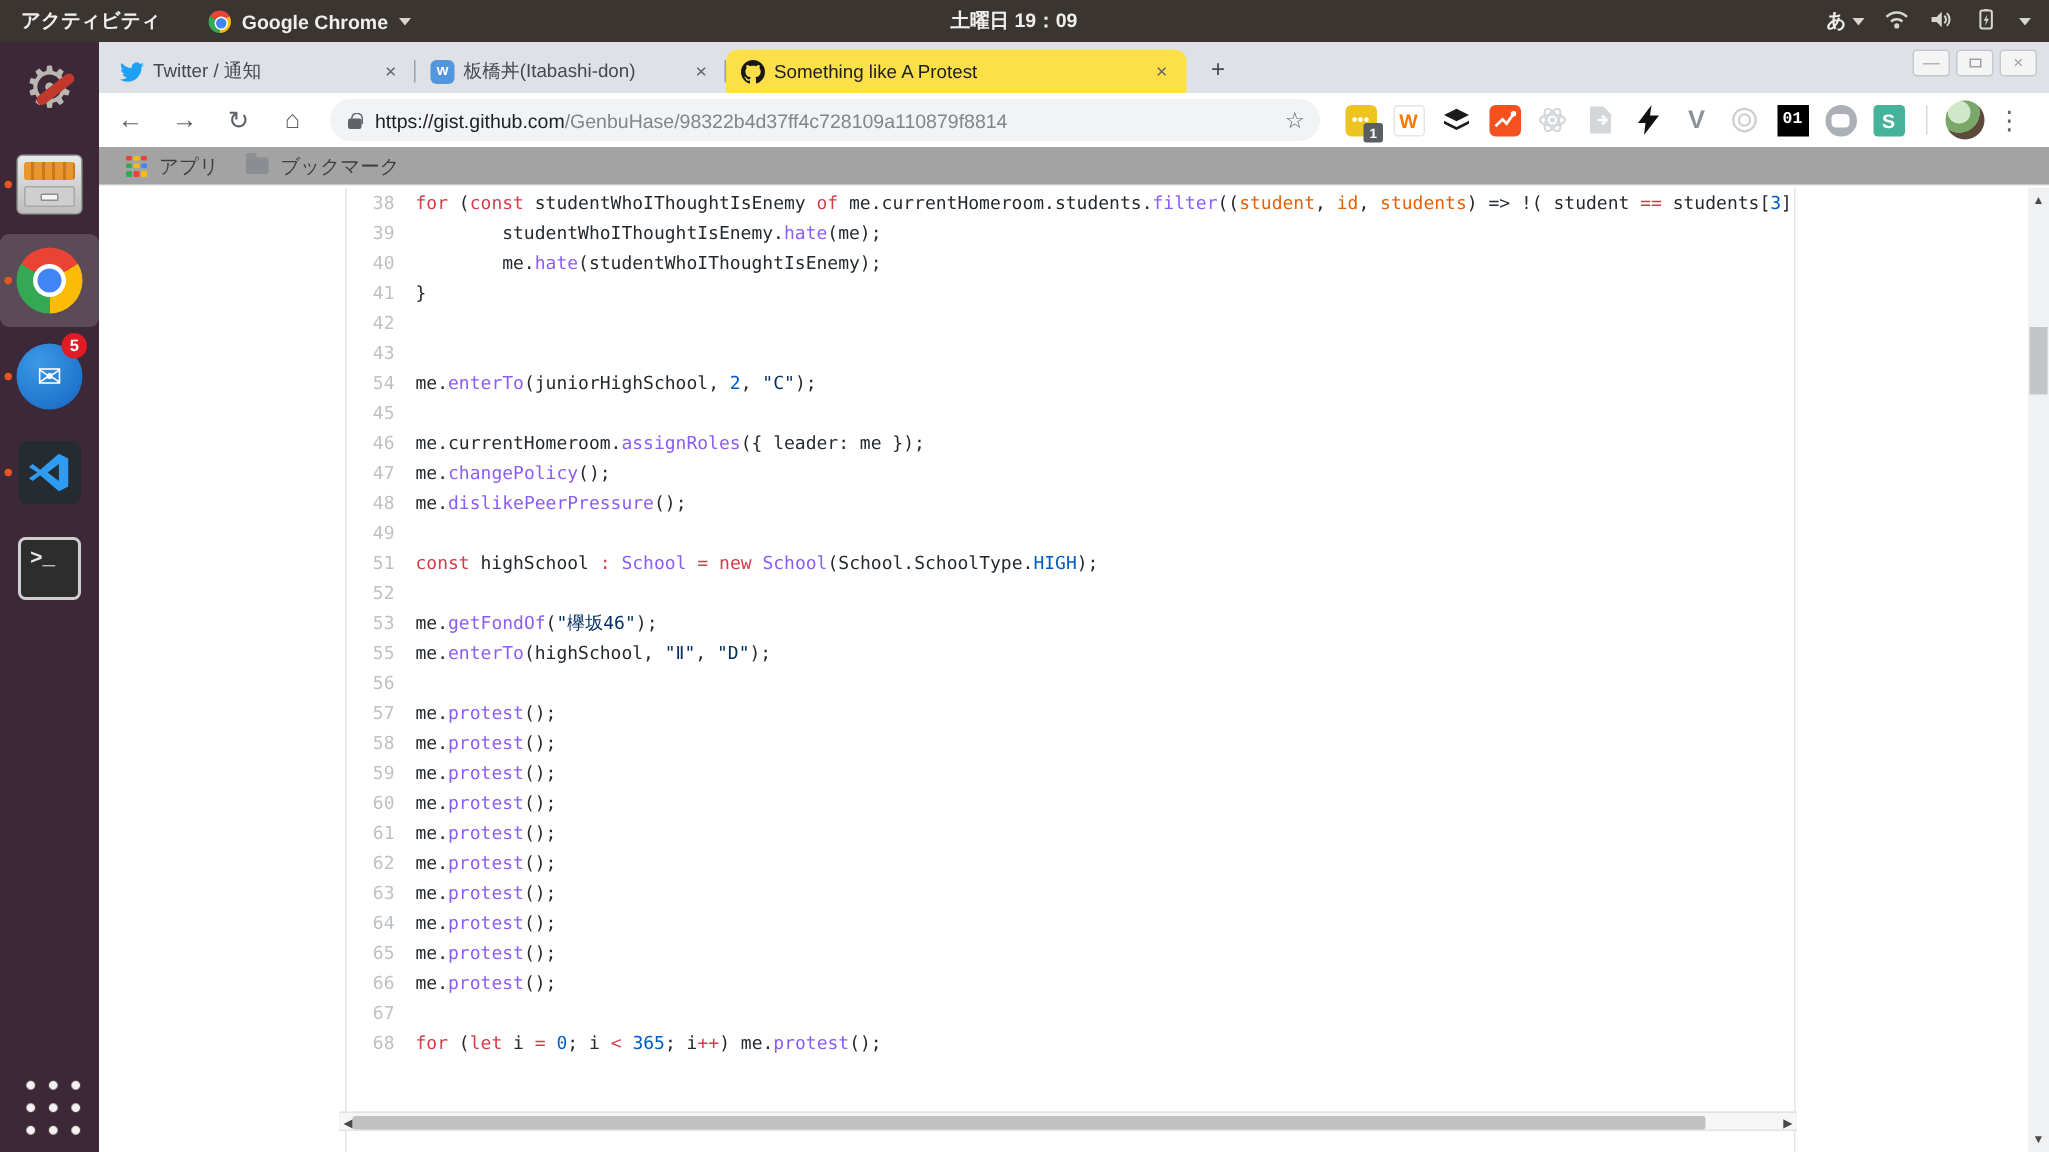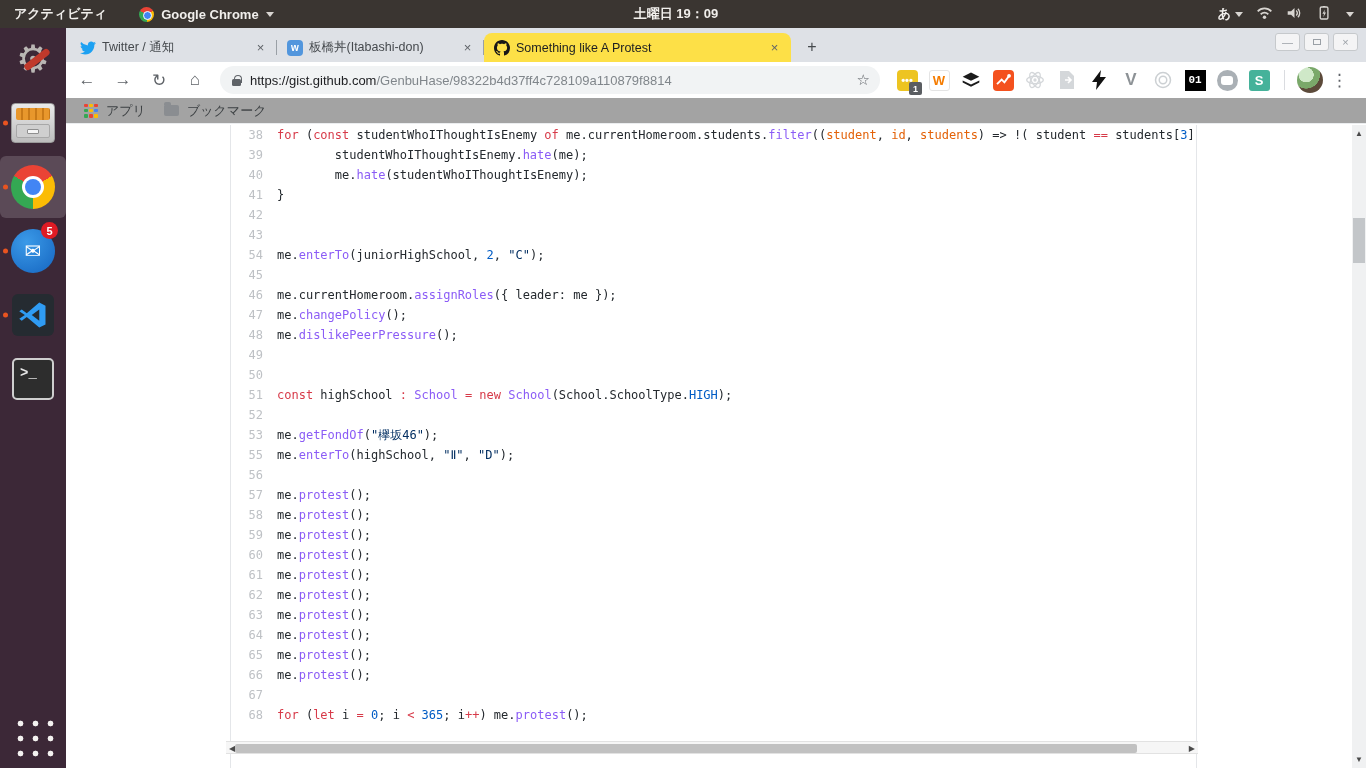--- a/index.html
+++ b/index.html
@@ -336,21 +336,20 @@
         <div class="code-row"><span class="ln">40</span><span class="cl"><span class="tk-p">        me.</span><span class="tk-f">hate</span><span class="tk-p">(studentWhoIThoughtIsEnemy);</span></span></div>
         <div class="code-row"><span class="ln">41</span><span class="cl"><span class="tk-p">}</span></span></div>
         <div class="code-row"><span class="ln">42</span><span class="cl"></span></div>
         <div class="code-row"><span class="ln">43</span><span class="cl"></span></div>
         <div class="code-row"><span class="ln">54</span><span class="cl"><span class="tk-p">me.</span><span class="tk-f">enterTo</span><span class="tk-p">(juniorHighSchool, </span><span class="tk-n">2</span><span class="tk-p">, </span><span class="tk-s">"C"</span><span class="tk-p">);</span></span></div>
         <div class="code-row"><span class="ln">45</span><span class="cl"></span></div>
         <div class="code-row"><span class="ln">46</span><span class="cl"><span class="tk-p">me.currentHomeroom.</span><span class="tk-f">assignRoles</span><span class="tk-p">({ leader: me });</span></span></div>
         <div class="code-row"><span class="ln">47</span><span class="cl"><span class="tk-p">me.</span><span class="tk-f">changePolicy</span><span class="tk-p">();</span></span></div>
         <div class="code-row"><span class="ln">48</span><span class="cl"><span class="tk-p">me.</span><span class="tk-f">dislikePeerPressure</span><span class="tk-p">();</span></span></div>
         <div class="code-row"><span class="ln">49</span><span class="cl"></span></div>
-        <div class="code-row"><span class="ln">50</span><span class="cl"></span></div>
         <div class="code-row"><span class="ln">51</span><span class="cl"><span class="tk-k">const</span><span class="tk-p"> highSchool </span><span class="tk-k">:</span><span class="tk-p"> </span><span class="tk-f">School</span><span class="tk-p"> </span><span class="tk-k">=</span><span class="tk-p"> </span><span class="tk-k">new</span><span class="tk-p"> </span><span class="tk-f">School</span><span class="tk-p">(School.SchoolType.</span><span class="tk-n">HIGH</span><span class="tk-p">);</span></span></div>
         <div class="code-row"><span class="ln">52</span><span class="cl"></span></div>
         <div class="code-row"><span class="ln">53</span><span class="cl"><span class="tk-p">me.</span><span class="tk-f">getFondOf</span><span class="tk-p">(</span><span class="tk-s">"欅坂46"</span><span class="tk-p">);</span></span></div>
         <div class="code-row"><span class="ln">55</span><span class="cl"><span class="tk-p">me.</span><span class="tk-f">enterTo</span><span class="tk-p">(highSchool, </span><span class="tk-s">"Ⅱ"</span><span class="tk-p">, </span><span class="tk-s">"D"</span><span class="tk-p">);</span></span></div>
         <div class="code-row"><span class="ln">56</span><span class="cl"></span></div>
         <div class="code-row"><span class="ln">57</span><span class="cl"><span class="tk-p">me.</span><span class="tk-f">protest</span><span class="tk-p">();</span></span></div>
         <div class="code-row"><span class="ln">58</span><span class="cl"><span class="tk-p">me.</span><span class="tk-f">protest</span><span class="tk-p">();</span></span></div>
         <div class="code-row"><span class="ln">59</span><span class="cl"><span class="tk-p">me.</span><span class="tk-f">protest</span><span class="tk-p">();</span></span></div>
         <div class="code-row"><span class="ln">60</span><span class="cl"><span class="tk-p">me.</span><span class="tk-f">protest</span><span class="tk-p">();</span></span></div>
         <div class="code-row"><span class="ln">61</span><span class="cl"><span class="tk-p">me.</span><span class="tk-f">protest</span><span class="tk-p">();</span></span></div>

